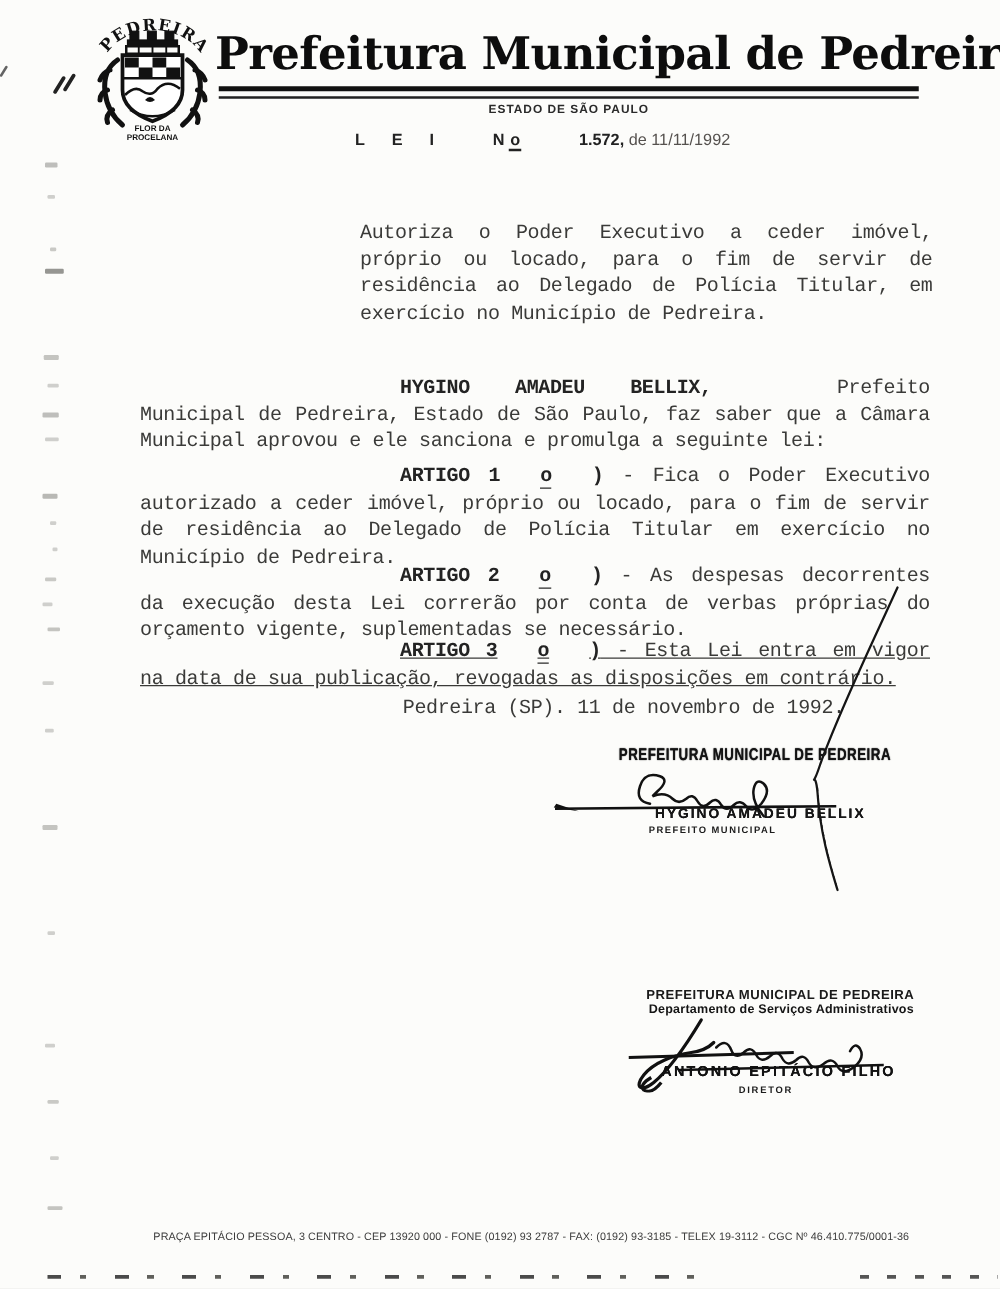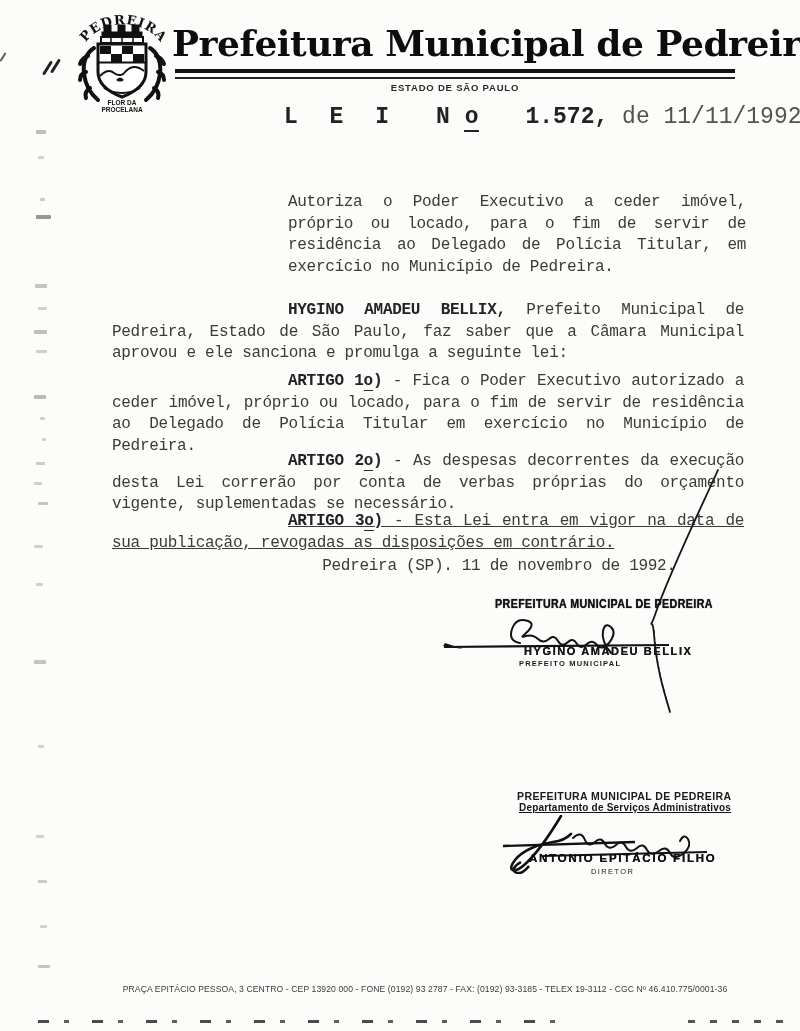--- a/index.html
+++ b/index.html
@@ -16,56 +16,56 @@
     font-weight:bold;font-size:36px;letter-spacing:-.5px;white-space:nowrap;color:#0d0d0d;
   }
   .rule-thick{position:absolute;left:175px;top:69px;width:560px;height:4px;background:#111;}
   .rule-thin{position:absolute;left:175px;top:77px;width:560px;height:2px;background:#222;}
   .subtitle{
     position:absolute;left:175px;top:82px;width:560px;text-align:center;
     font-size:9.5px;letter-spacing:.8px;color:#2a2a2a;font-weight:bold;
   }
   .law-line{
     position:absolute;left:284px;top:104px;white-space:nowrap;
-    font-family:Liberation Mono, monospace;font-size:23px;font-weight:bold;color:#222;
+    font-family:Liberation Sans, sans-serif;font-size:13px;font-weight:bold;color:#222;
   }
   .law-line .lei{letter-spacing:9px;}
   .law-line .no{margin-left:38px;}
   .law-line .ord{border-bottom:2px solid #222;padding:0 1px;}
   .law-line .num{margin-left:46px;}
   .law-line .date{font-weight:normal;color:#55514e;}
   
   .tw{
     font-family:"Liberation Mono","DejaVu Sans Mono",monospace;
     font-size:16px;line-height:21.5px;color:#3a3a38;
     text-align:justify;letter-spacing:-.3px;
   }
-  .tw b{color:#232323;}
-  .ementa{position:absolute;left:288px;top:192px;width:458px;}
+  .tw b{color:#232323;margin-left:32px;}
+  .ementa{position:absolute;left:288px;top:176px;width:458px;}
   .para{position:absolute;left:112px;width:632px;text-indent:176px;}
   .p0{top:300px;} .p1{top:371px;} .p2{top:451px;} .p3{top:511px;text-decoration:underline;}
   .ord-u{border-bottom:1.5px solid #2a2a2a;}
   .dateline{position:absolute;left:289px;top:556px;width:420px;text-align:center;}
   .publication{position:absolute;left:112px;top:700px;width:640px;text-align:left;}
   
   .stamp1{position:absolute;left:441px;top:595px;width:232px;}
   .stamp1 .s-title{
     font-weight:bold;font-size:13px;white-space:nowrap;color:#141414;
     transform:scaleX(.82) scaleY(1.05);transform-origin:left top;
     text-shadow:0 0 1px #000;letter-spacing:.5px;margin-left:54px;
   }
   .sig1{position:absolute;left:0;top:12px;}
   .stamp1 .s-name{position:absolute;left:60px;top:50px;font-weight:bold;font-size:11px;letter-spacing:1.6px;white-space:nowrap;color:#161616;text-shadow:0 0 .5px #000;padding-left:23px;}
   .stamp1 .s-role{position:absolute;left:78px;top:64px;font-weight:bold;font-size:7.5px;letter-spacing:1.2px;white-space:nowrap;color:#1c1c1c;}
   .stamp2{position:absolute;left:505px;top:790px;width:215px;}
   .stamp2 .s-line1{font-weight:bold;font-size:10.5px;white-space:nowrap;letter-spacing:.4px;color:#1a1a1a;margin-left:12px;}
-  .stamp2 .s-line2{font-weight:bold;font-size:10px;white-space:nowrap;letter-spacing:.2px;color:#151515;margin-left:14px;margin-top:0;text-decoration:underline;}
+  .stamp2 .s-line2{font-weight:bold;font-size:10px;white-space:nowrap;letter-spacing:.2px;color:#151515;margin-left:14px;margin-top:0;}
   .sig2{position:absolute;left:-10px;top:22px;}
   .stamp2 .s-name{position:absolute;left:24px;top:62px;font-weight:bold;font-size:11.5px;letter-spacing:1.8px;white-space:nowrap;color:#121212;text-shadow:0 0 .5px #000;}
-  .stamp2 .s-role{position:absolute;left:86px;top:77px;font-weight:normal;font-size:7.5px;letter-spacing:1.4px;color:#1c1c1c;}
+  .stamp2 .s-role{position:absolute;left:86px;top:77px;font-weight:bold;font-size:7.5px;letter-spacing:1.4px;color:#1c1c1c;}
   
   .pen{position:absolute;left:580px;top:462px;pointer-events:none;}
   
   .footer{
     position:absolute;left:100px;top:984px;width:650px;text-align:center;
     font-size:8.6px;color:#3b3b3b;letter-spacing:.1px;white-space:nowrap;
   }
   
   .mark{position:absolute;background:#8b8b86;border-radius:1px;}
   .handmark{position:absolute;width:3px;height:16px;background:#222;transform:rotate(32deg);border-radius:2px;}

